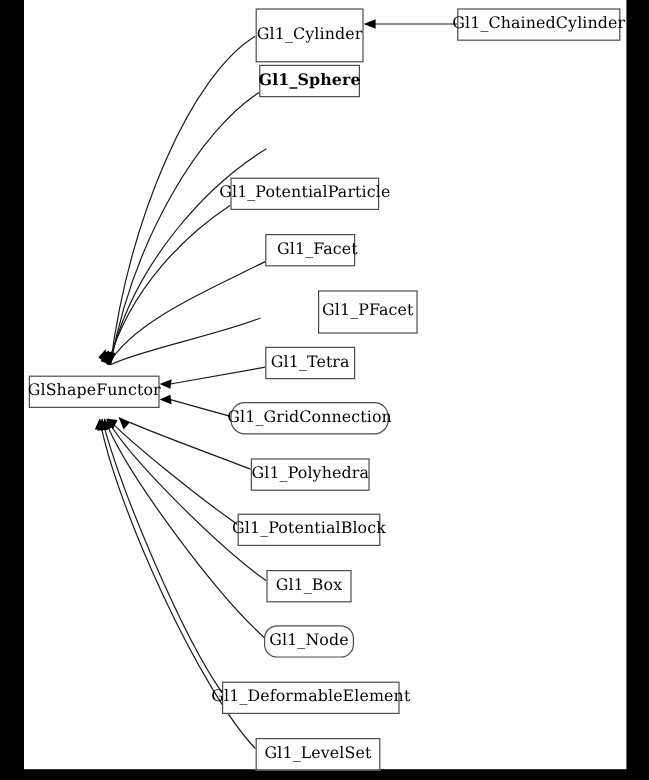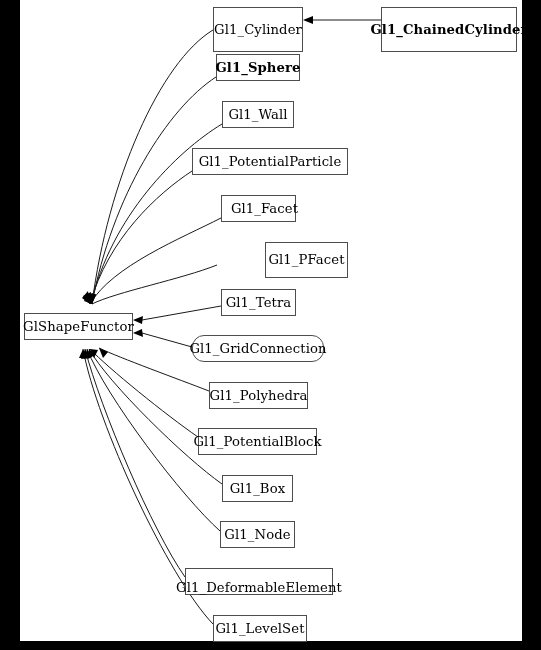--- a/index.html
+++ b/index.html
@@ -115,24 +115,21 @@
   <div class="node-box" style="left:24px; top:313px; width:109px; height:27px;">
     <span class="node-label">GlShapeFunctor</span>
   </div>
 
   <div class="node-box" style="left:213px; top:7px; width:90px; height:45px;">
     <span class="node-label">Gl1_Cylinder</span>
   </div>
   <div class="node-box" style="left:216px; top:54px; width:84px; height:27px;font-weight:bold;">
     <span class="node-label">Gl1_Sphere</span>
   </div>
-  <div class="node-box" style="left:222px; top:101px; width:72px; height:27px;">
-    <span class="node-label">Gl1_Wall</span>
-  </div>
-  <div class="node-box" style="left:192px; top:148px; width:156px; height:27px;">
+  <div class="node-box" style="left:192px; top:148px; width:124px; height:27px;">
     <span class="node-label">Gl1_PotentialParticle</span>
   </div>
   <div class="node-box" style="left:221px; top:195px; width:75px; height:27px;padding-left:12px;">
     <span class="node-label">Gl1_Facet</span>
   </div>
   <div class="node-box" style="left:217px; top:242px; width:83px; height:36px;margin-left:48px;">
     <span class="node-label">Gl1_PFacet</span>
   </div>
   <div class="node-box" style="left:221px; top:289px; width:75px; height:27px;">
     <span class="node-label">Gl1_Tetra</span>
@@ -142,26 +139,26 @@
   </div>
   <div class="node-box" style="left:209px; top:382px; width:99px; height:27px;">
     <span class="node-label">Gl1_Polyhedra</span>
   </div>
   <div class="node-box" style="left:198px; top:428px; width:119px; height:27px;">
     <span class="node-label">Gl1_PotentialBlock</span>
   </div>
   <div class="node-box" style="left:222px; top:475px; width:71px; height:27px;">
     <span class="node-label">Gl1_Box</span>
   </div>
-  <div class="node-box" style="left:220px; top:521px; width:75px; height:27px;">
+  <div class="node-box" style="left:220px; top:521px; width:75px; height:27px;border-radius:11px;">
     <span class="node-label">Gl1_Node</span>
   </div>
-  <div class="node-box" style="left:185px; top:568px; width:148px; height:27px;align-items:flex-end;">
+  <div class="node-box" style="left:185px; top:568px; width:148px; height:27px;">
     <span class="node-label">Gl1_DeformableElement</span>
   </div>
-  <div class="node-box" style="left:213px; top:615px; width:94px; height:27px;">
+  <div class="node-box" style="left:213px; top:615px; width:104px; height:27px;">
     <span class="node-label">Gl1_LevelSet</span>
   </div>
 
-  <div class="node-box" style="left:381px; top:7px; width:136px; height:45px;font-weight:bold;">
+  <div class="node-box" style="left:381px; top:7px; width:136px; height:27px;">
     <span class="node-label">Gl1_ChainedCylinder</span>
   </div>
 </div>
 
 </body></html>

